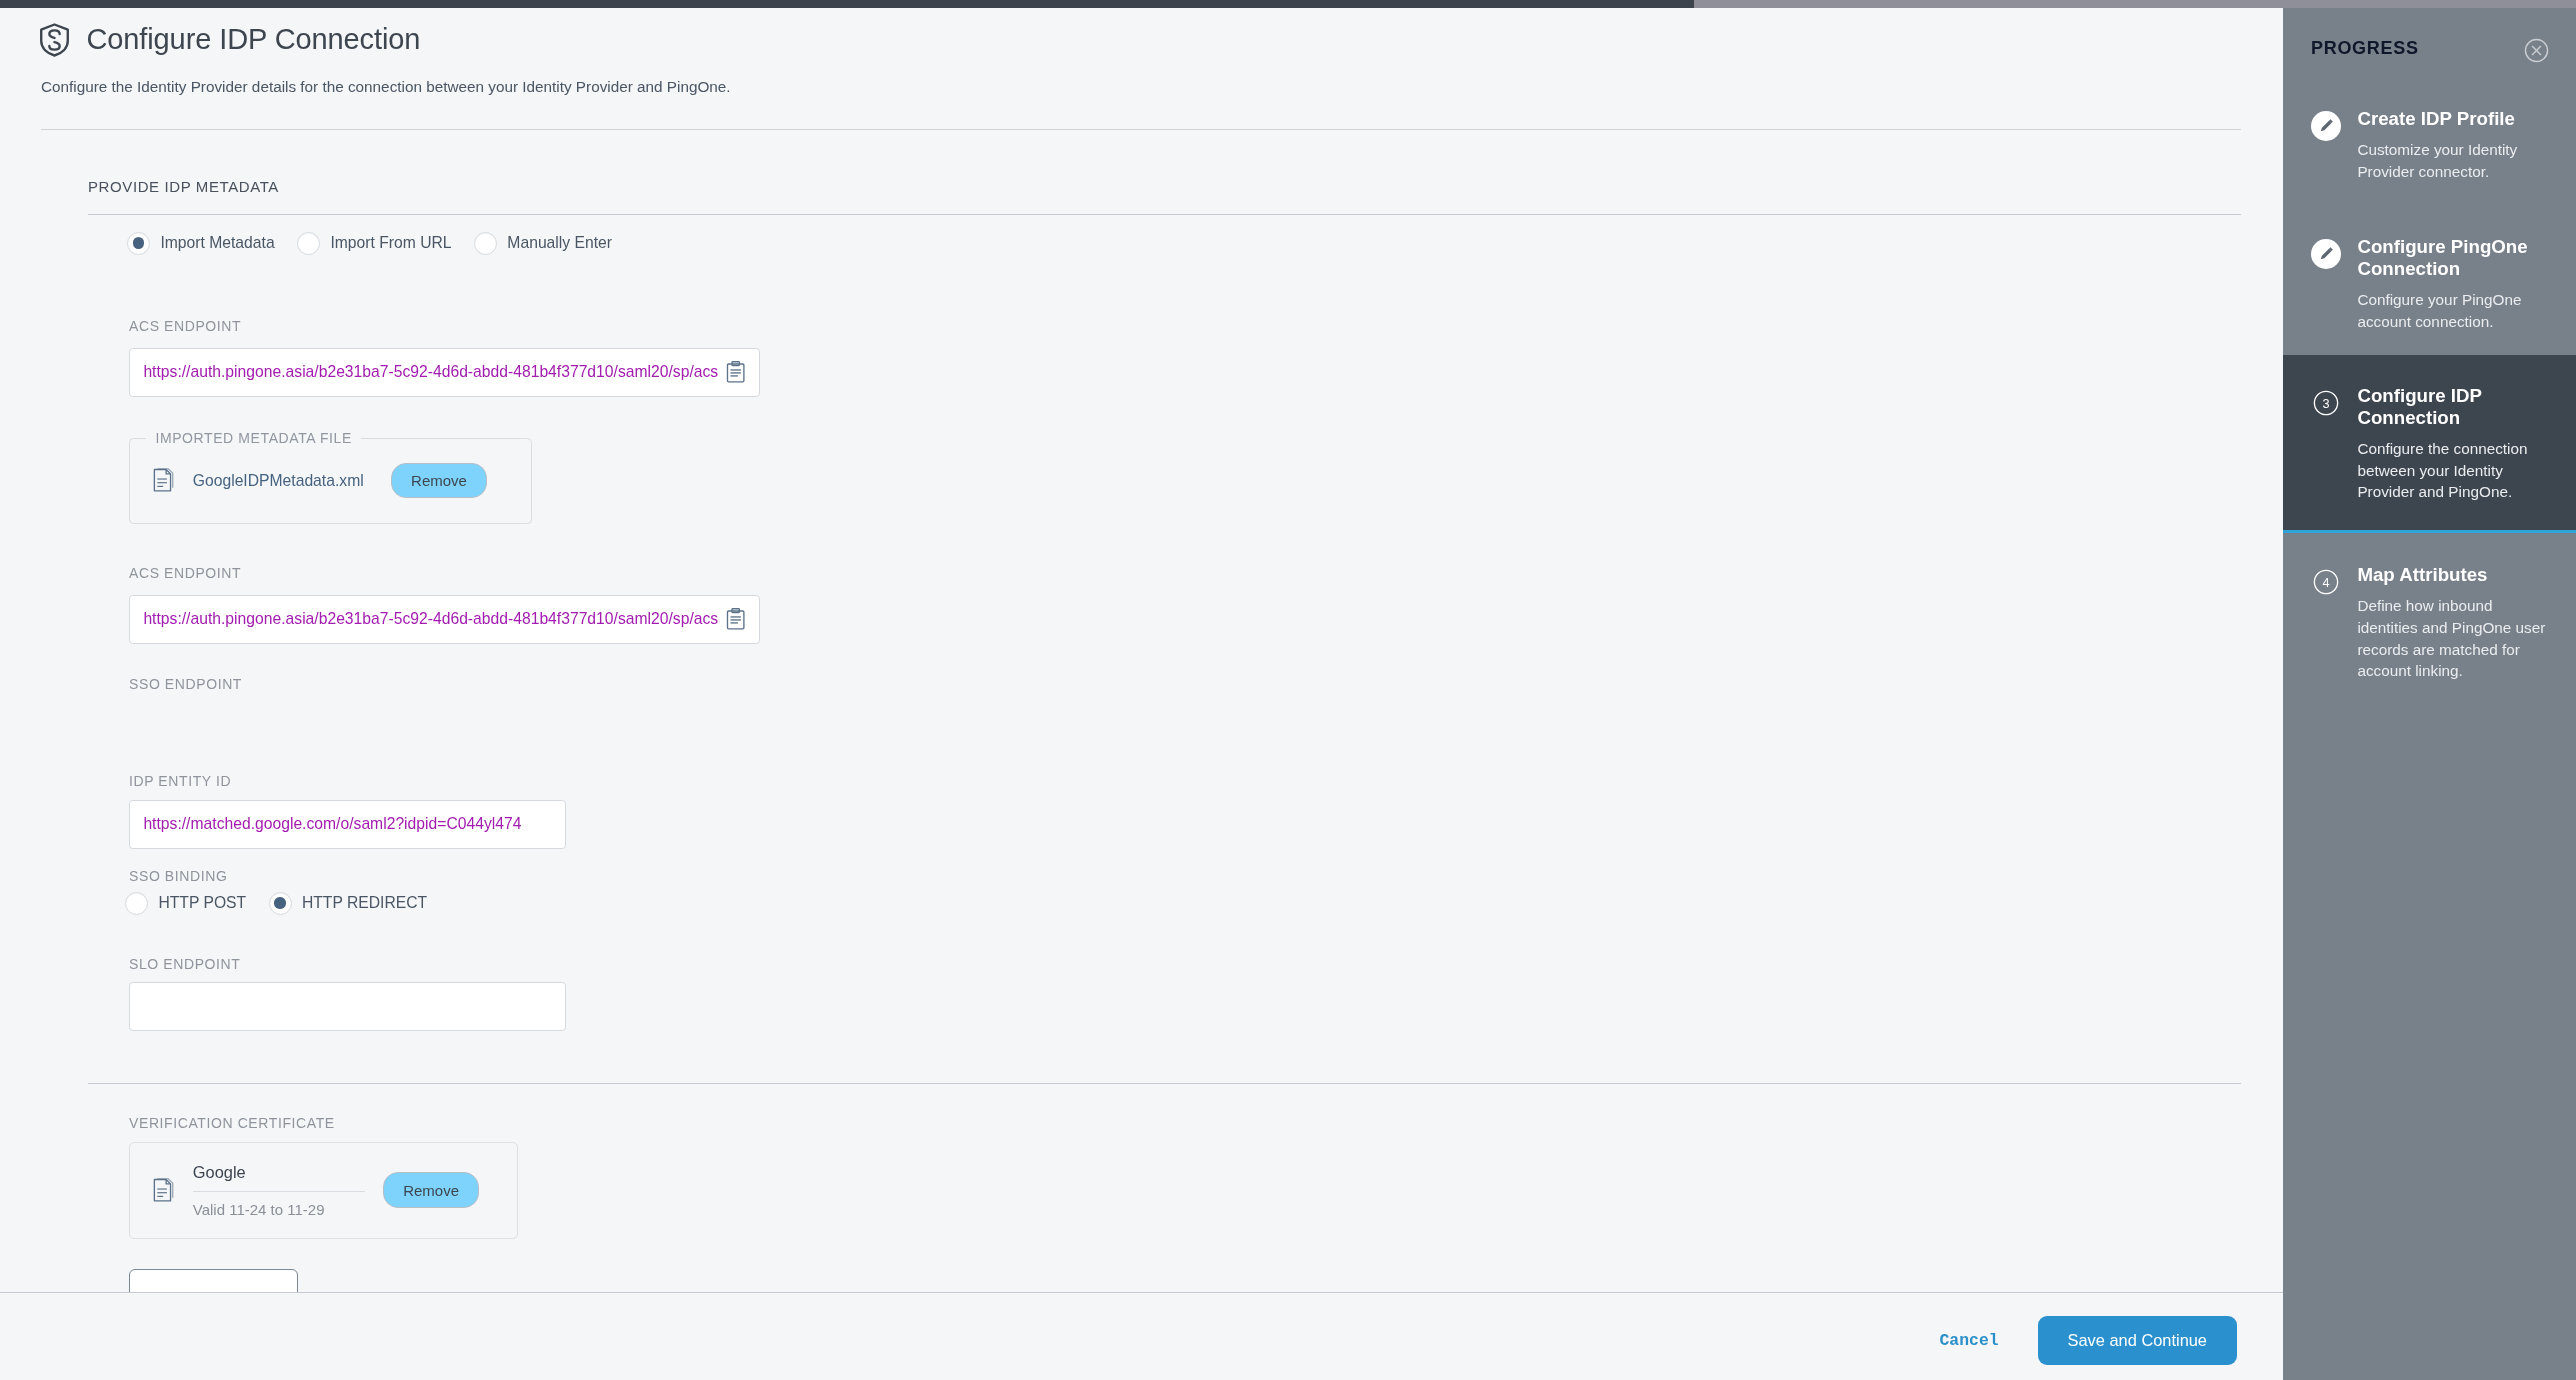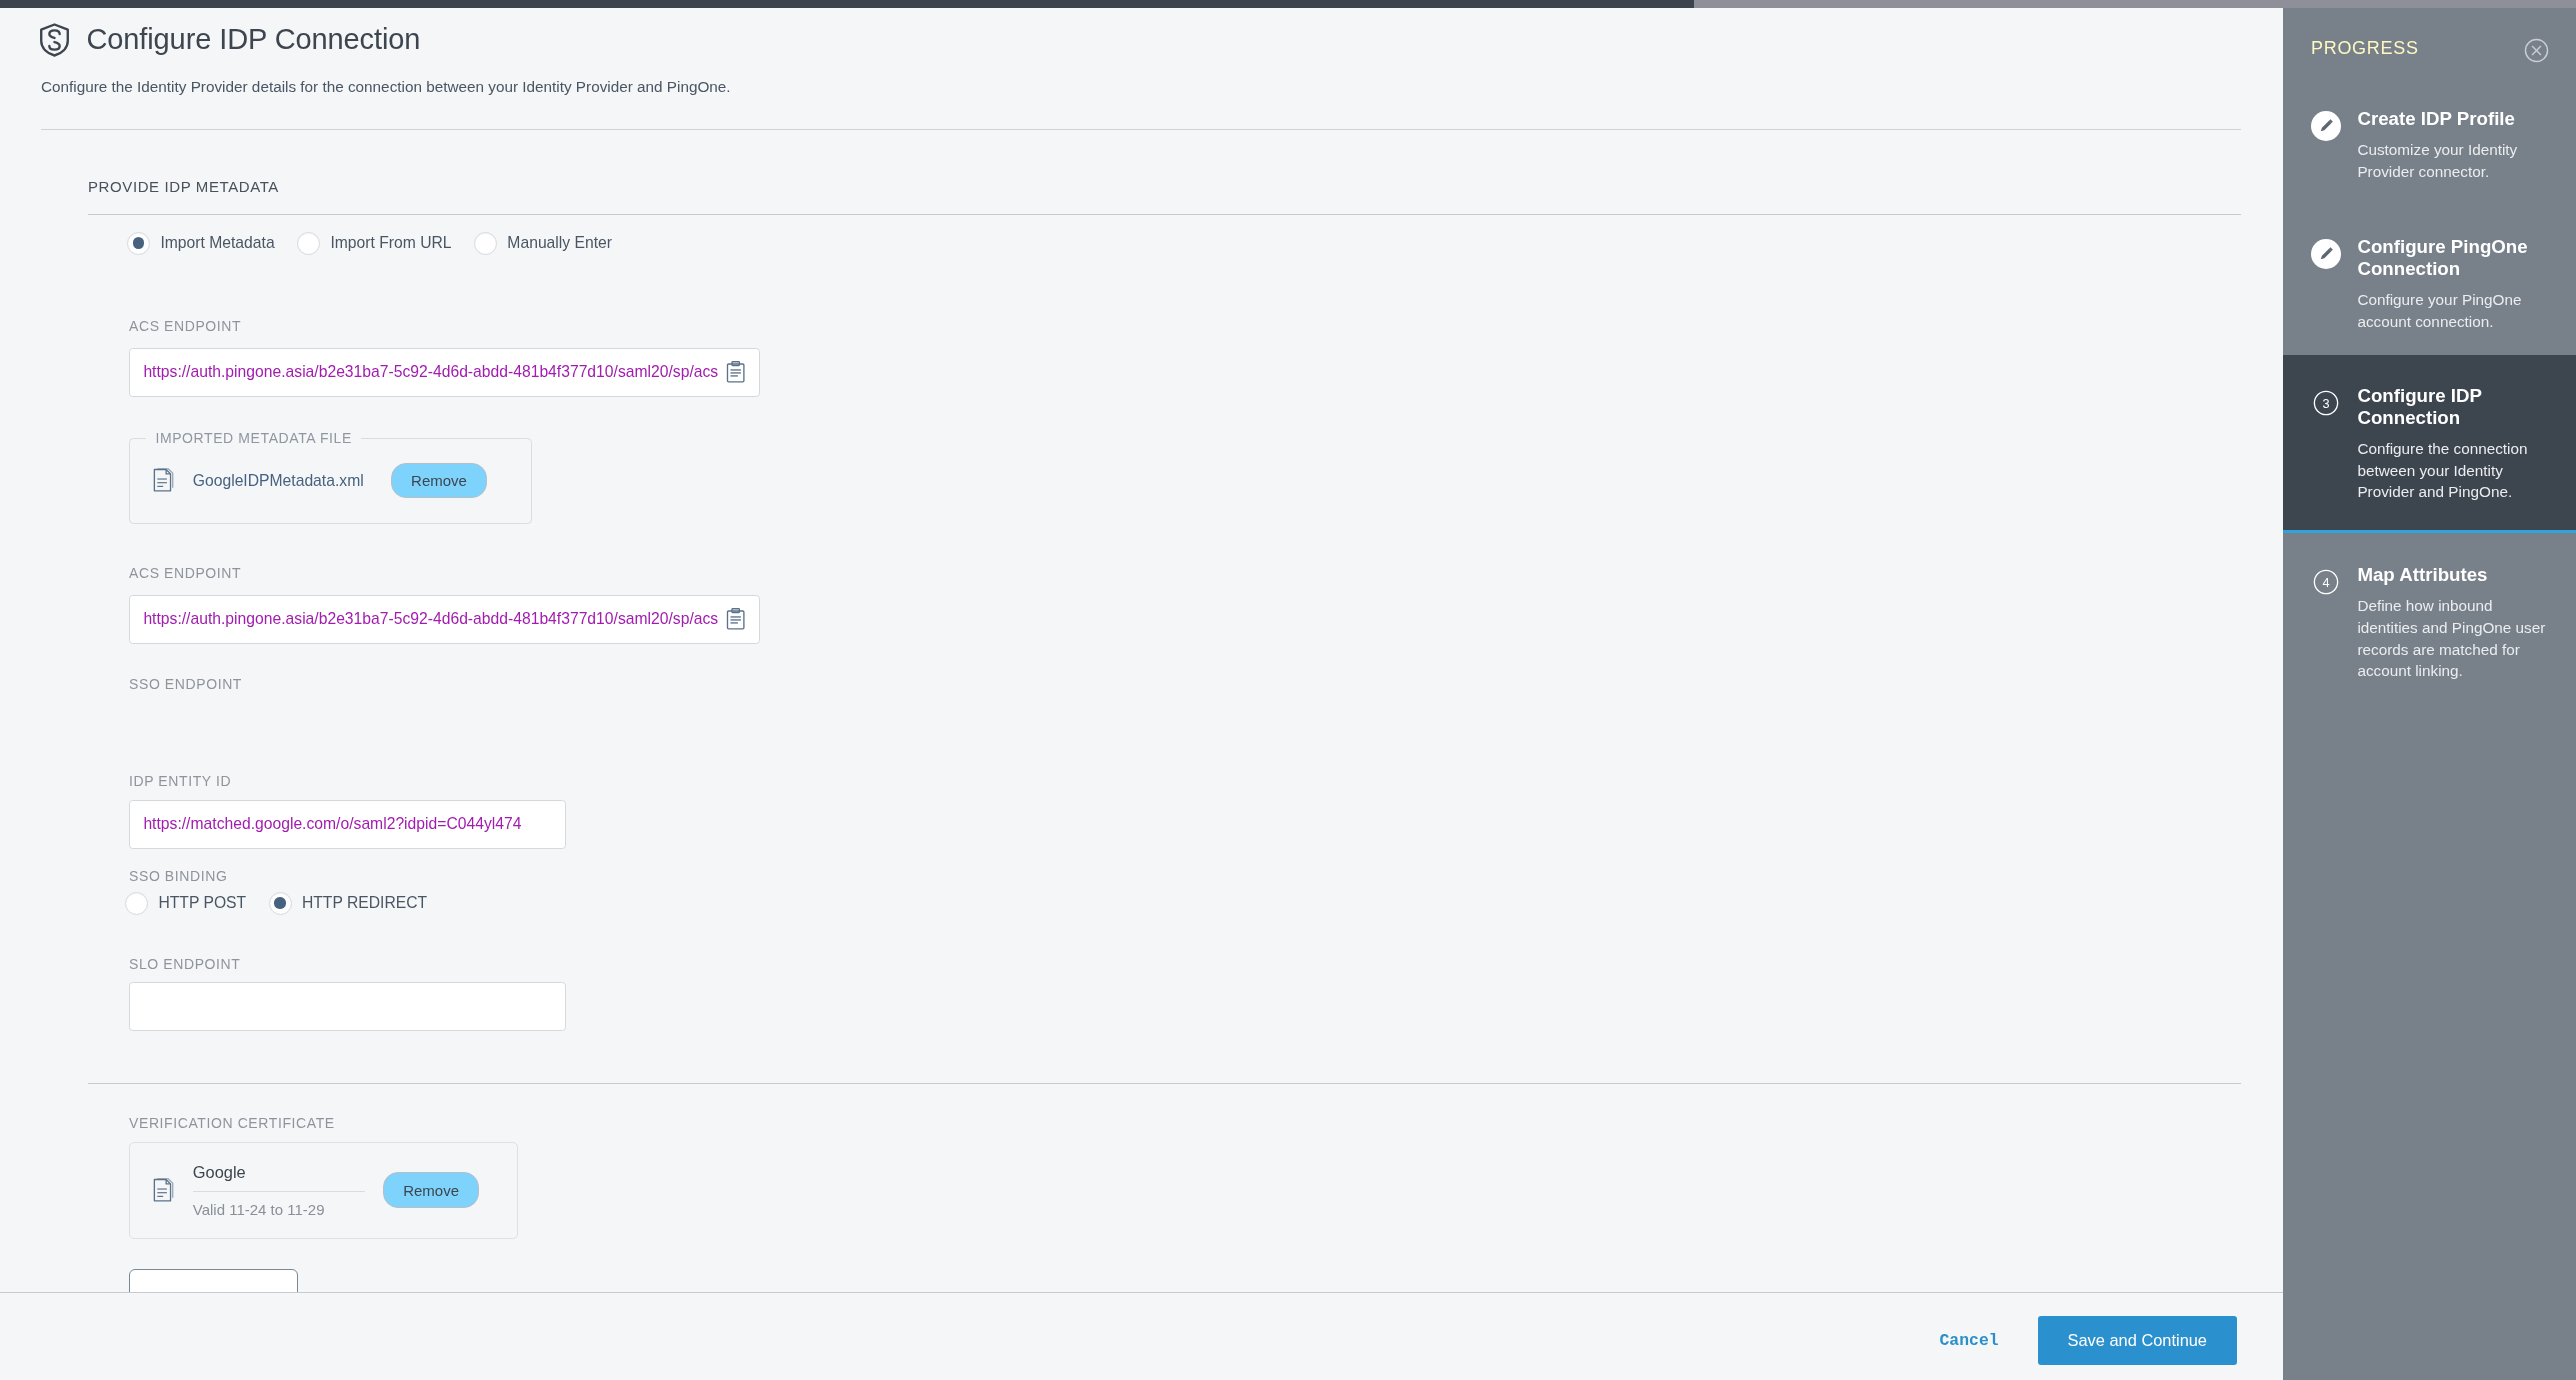--- a/index.html
+++ b/index.html
@@ -143,38 +143,38 @@
     width: 2283px; height: 97px;
     background: #f4f6f8; border-top: 0.7px solid #c7cbd1;
     display: flex; align-items: center; justify-content: flex-end;
     padding-right: 46px;
   }
   .cancel-link {
     font-size: 16.4px; color: #2b8fc9; font-weight: 600; cursor: pointer;
     margin-right: 39px; background: none; border: none; font-family: Liberation Mono, monospace;
   }
   .primary-btn {
-    background: #2b91ce; color: #fff; border: none; border-radius: 3px;
+    background: #2b91ce; color: #fff; border: none; border-radius: 9px;
     font-size: 16.4px; font-family: inherit; font-weight: 400;
     padding: 15px 30px; cursor: pointer; white-space: nowrap;
   }
 
   
   .sidebar {
     position: absolute; top: 7.5px; left: 2283px;
     width: 293px; height: 1373px;
     background: #78808a;
     overflow: hidden;
   }
   .sb-head {
     position: relative; height: 81px;
     display: flex; align-items: center; padding: 0 0 0 28px;
   }
   .sb-title {
-    font-size: 18px; color: #fef9c3; letter-spacing: 0.7px; font-weight: 400;
+    font-size: 18px; color: #0f172a; letter-spacing: 0.7px; font-weight: 700;
   }
   .close-ico {
     position: absolute; right: 27px; top: 30px;
     width: 25px; height: 25px; cursor: pointer;
   }
   .step {
     position: relative;
     padding: 19.4px 25px 22.4px 28px;
     display: flex; align-items: flex-start;
   }

